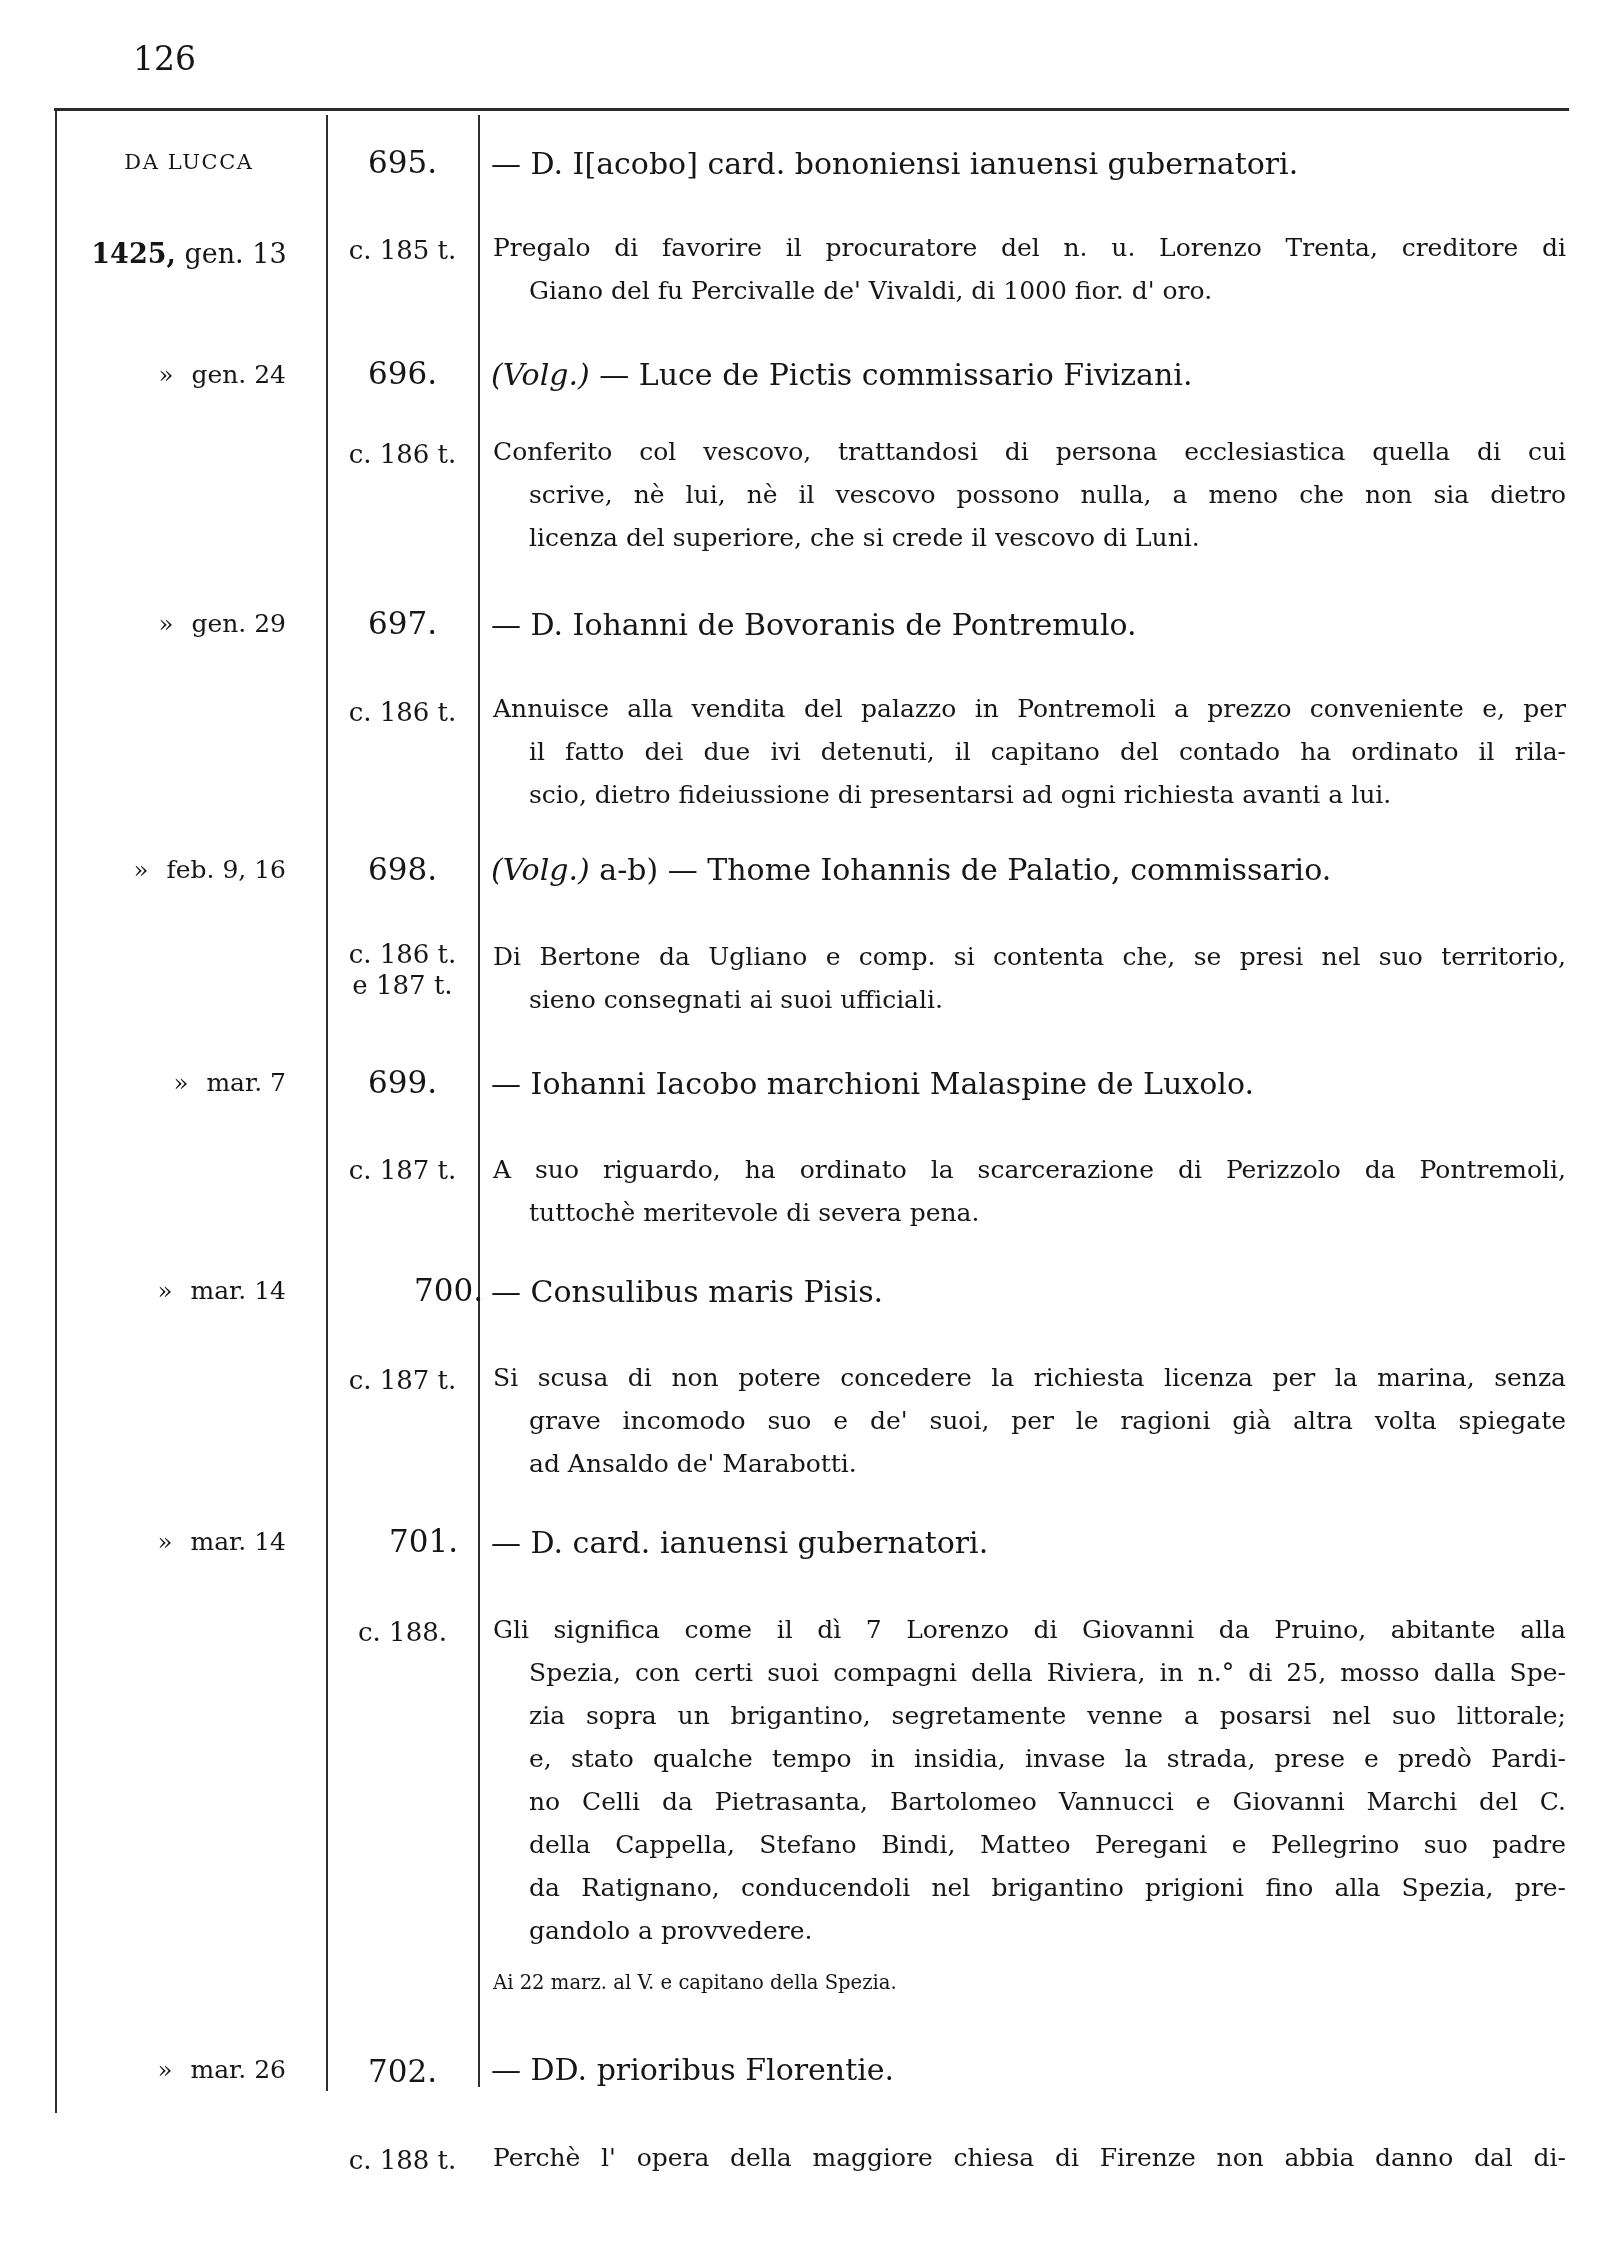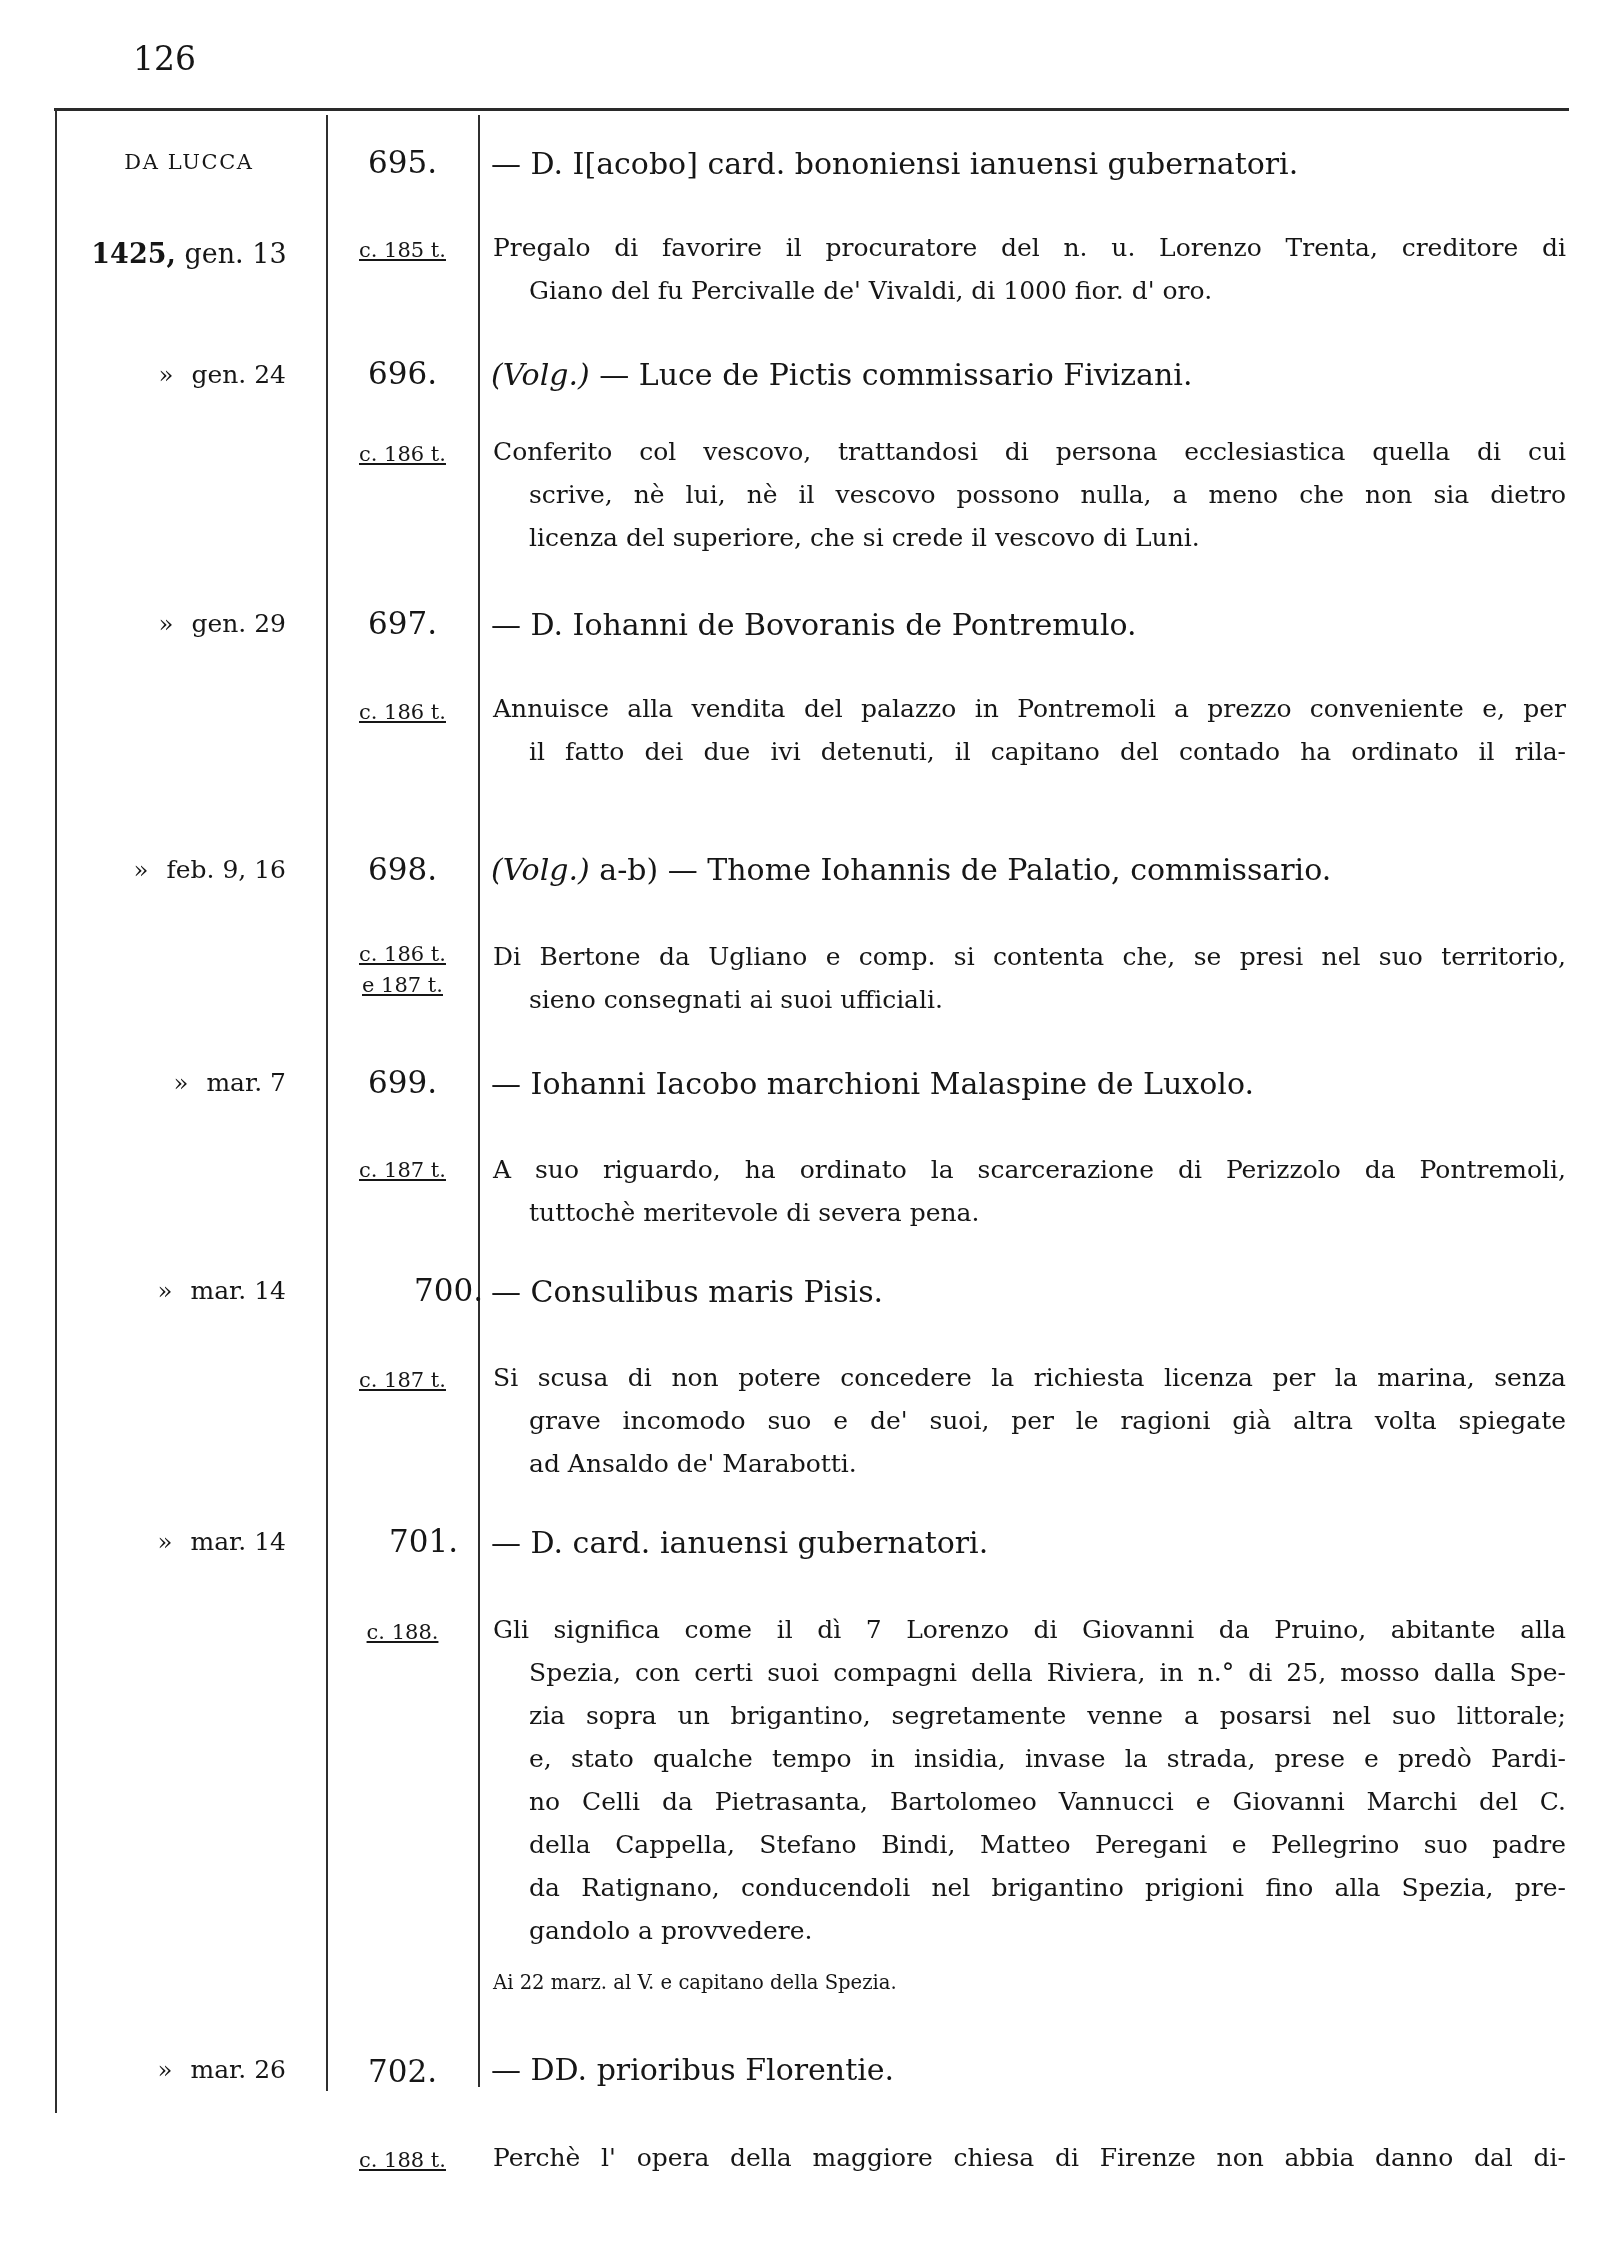--- a/index.html
+++ b/index.html
@@ -55,23 +55,22 @@
   .col-num {
     left: 329px;
     width: 147px;
     text-align: center;
     font-size: 31px;
   }
   .col-folio {
     left: 329px;
     width: 147px;
     text-align: center;
-    font-size: 21px;
+    font-size: 26px;
     line-height: 31px;
-    text-decoration: underline;
   }
   .heading-text {
     left: 491px;
     font-size: 30px;
   }
   .heading-text i { font-style: italic; }
   .body-text {
     position: absolute;
     left: 493px;
     width: 1073px;
@@ -145,20 +144,21 @@
 <div>
   <div class="cell col-date" style="top:609px;">
     <span class="raquo">»</span><span>gen. 29</span>
   </div>
   <div class="cell col-num" style="top:605px;">697.</div>
   <div class="cell heading-text" style="top:607px;">— D. Iohanni de Bovoranis de Pontremulo.</div>
   <div class="cell col-folio" style="top:697px;">c. 186 t.</div>
   <div class="body-text" style="top:687px;">
     <span class="line">Annuisce alla vendita del palazzo in Pontremoli a prezzo conveniente e, per</span>
     <span class="line indent">il fatto dei due ivi detenuti, il capitano del contado ha ordinato il rila-</span>
+    <span class="line indent last">scio, dietro fideiussione di presentarsi ad ogni richiesta avanti a lui.</span>
   </div>
 </div>
 
 <div>
   <div class="cell col-date" style="top:855px;">
     <span class="raquo">»</span><span>feb. 9, 16</span>
   </div>
   <div class="cell col-num" style="top:851px;">698.</div>
   <div class="cell heading-text" style="top:852px;">
     <i>(Volg.)</i>

